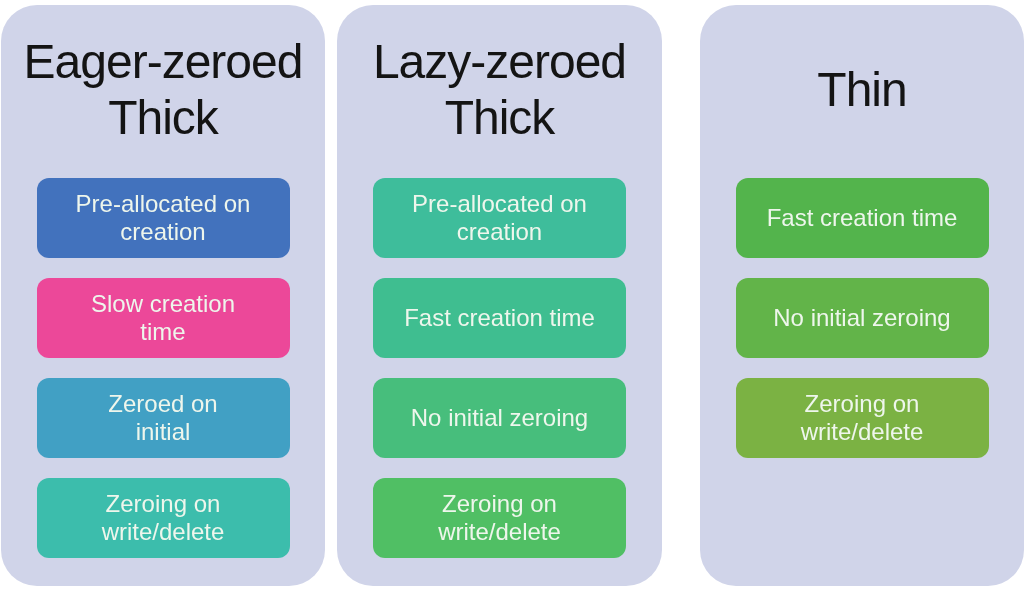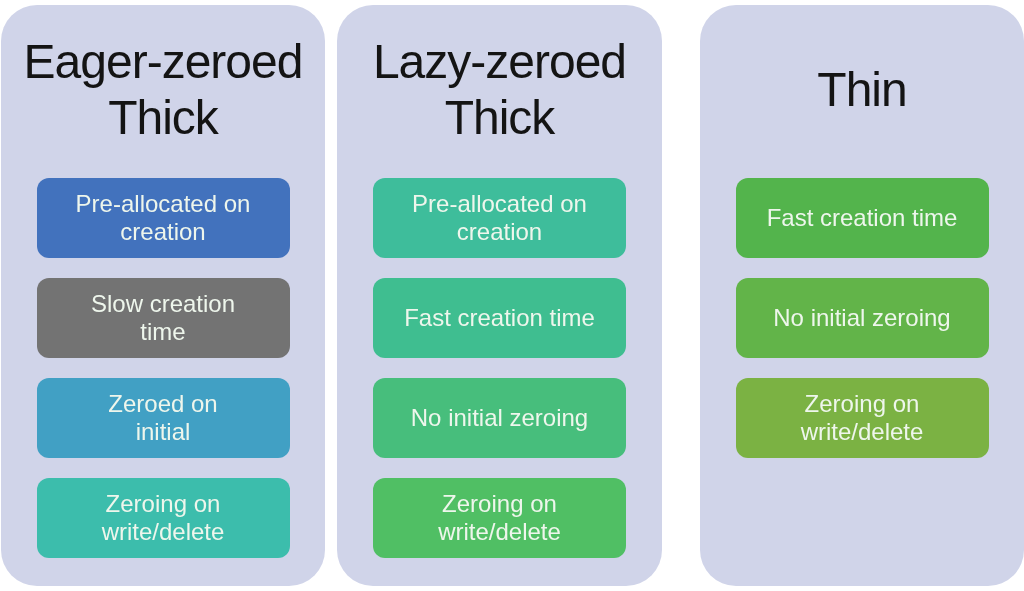--- a/index.html
+++ b/index.html
@@ -69,21 +69,21 @@
 <body>
 
 <div class="canvas">
 
   <section class="panel panel-1" style="background-color: rgb(208, 212, 233);">
     <h2 class="title" style="color: rgb(20, 20, 20);">Eager-zeroed
 Thick</h2>
     <div class="boxes">
       <div class="box" style="background-color: rgb(66, 114, 189); color: rgb(238, 246, 236);">Pre-allocated on
 creation</div>
-      <div class="box" style="background-color: #737373; color: rgb(238, 246, 236);">Slow creation
+      <div class="box" style="background-color: #ec4899; color: rgb(238, 246, 236);">Slow creation
 time</div>
       <div class="box" style="background-color: rgb(65, 160, 196); color: rgb(238, 246, 236);">Zeroed on
 initial</div>
       <div class="box" style="background-color: rgb(60, 189, 172); color: rgb(238, 246, 236);">Zeroing on
 write/delete</div>
     </div>
   </section>
 
   <section class="panel panel-2" style="background-color: rgb(208, 212, 233);">
     <h2 class="title" style="color: rgb(20, 20, 20);">Lazy-zeroed

